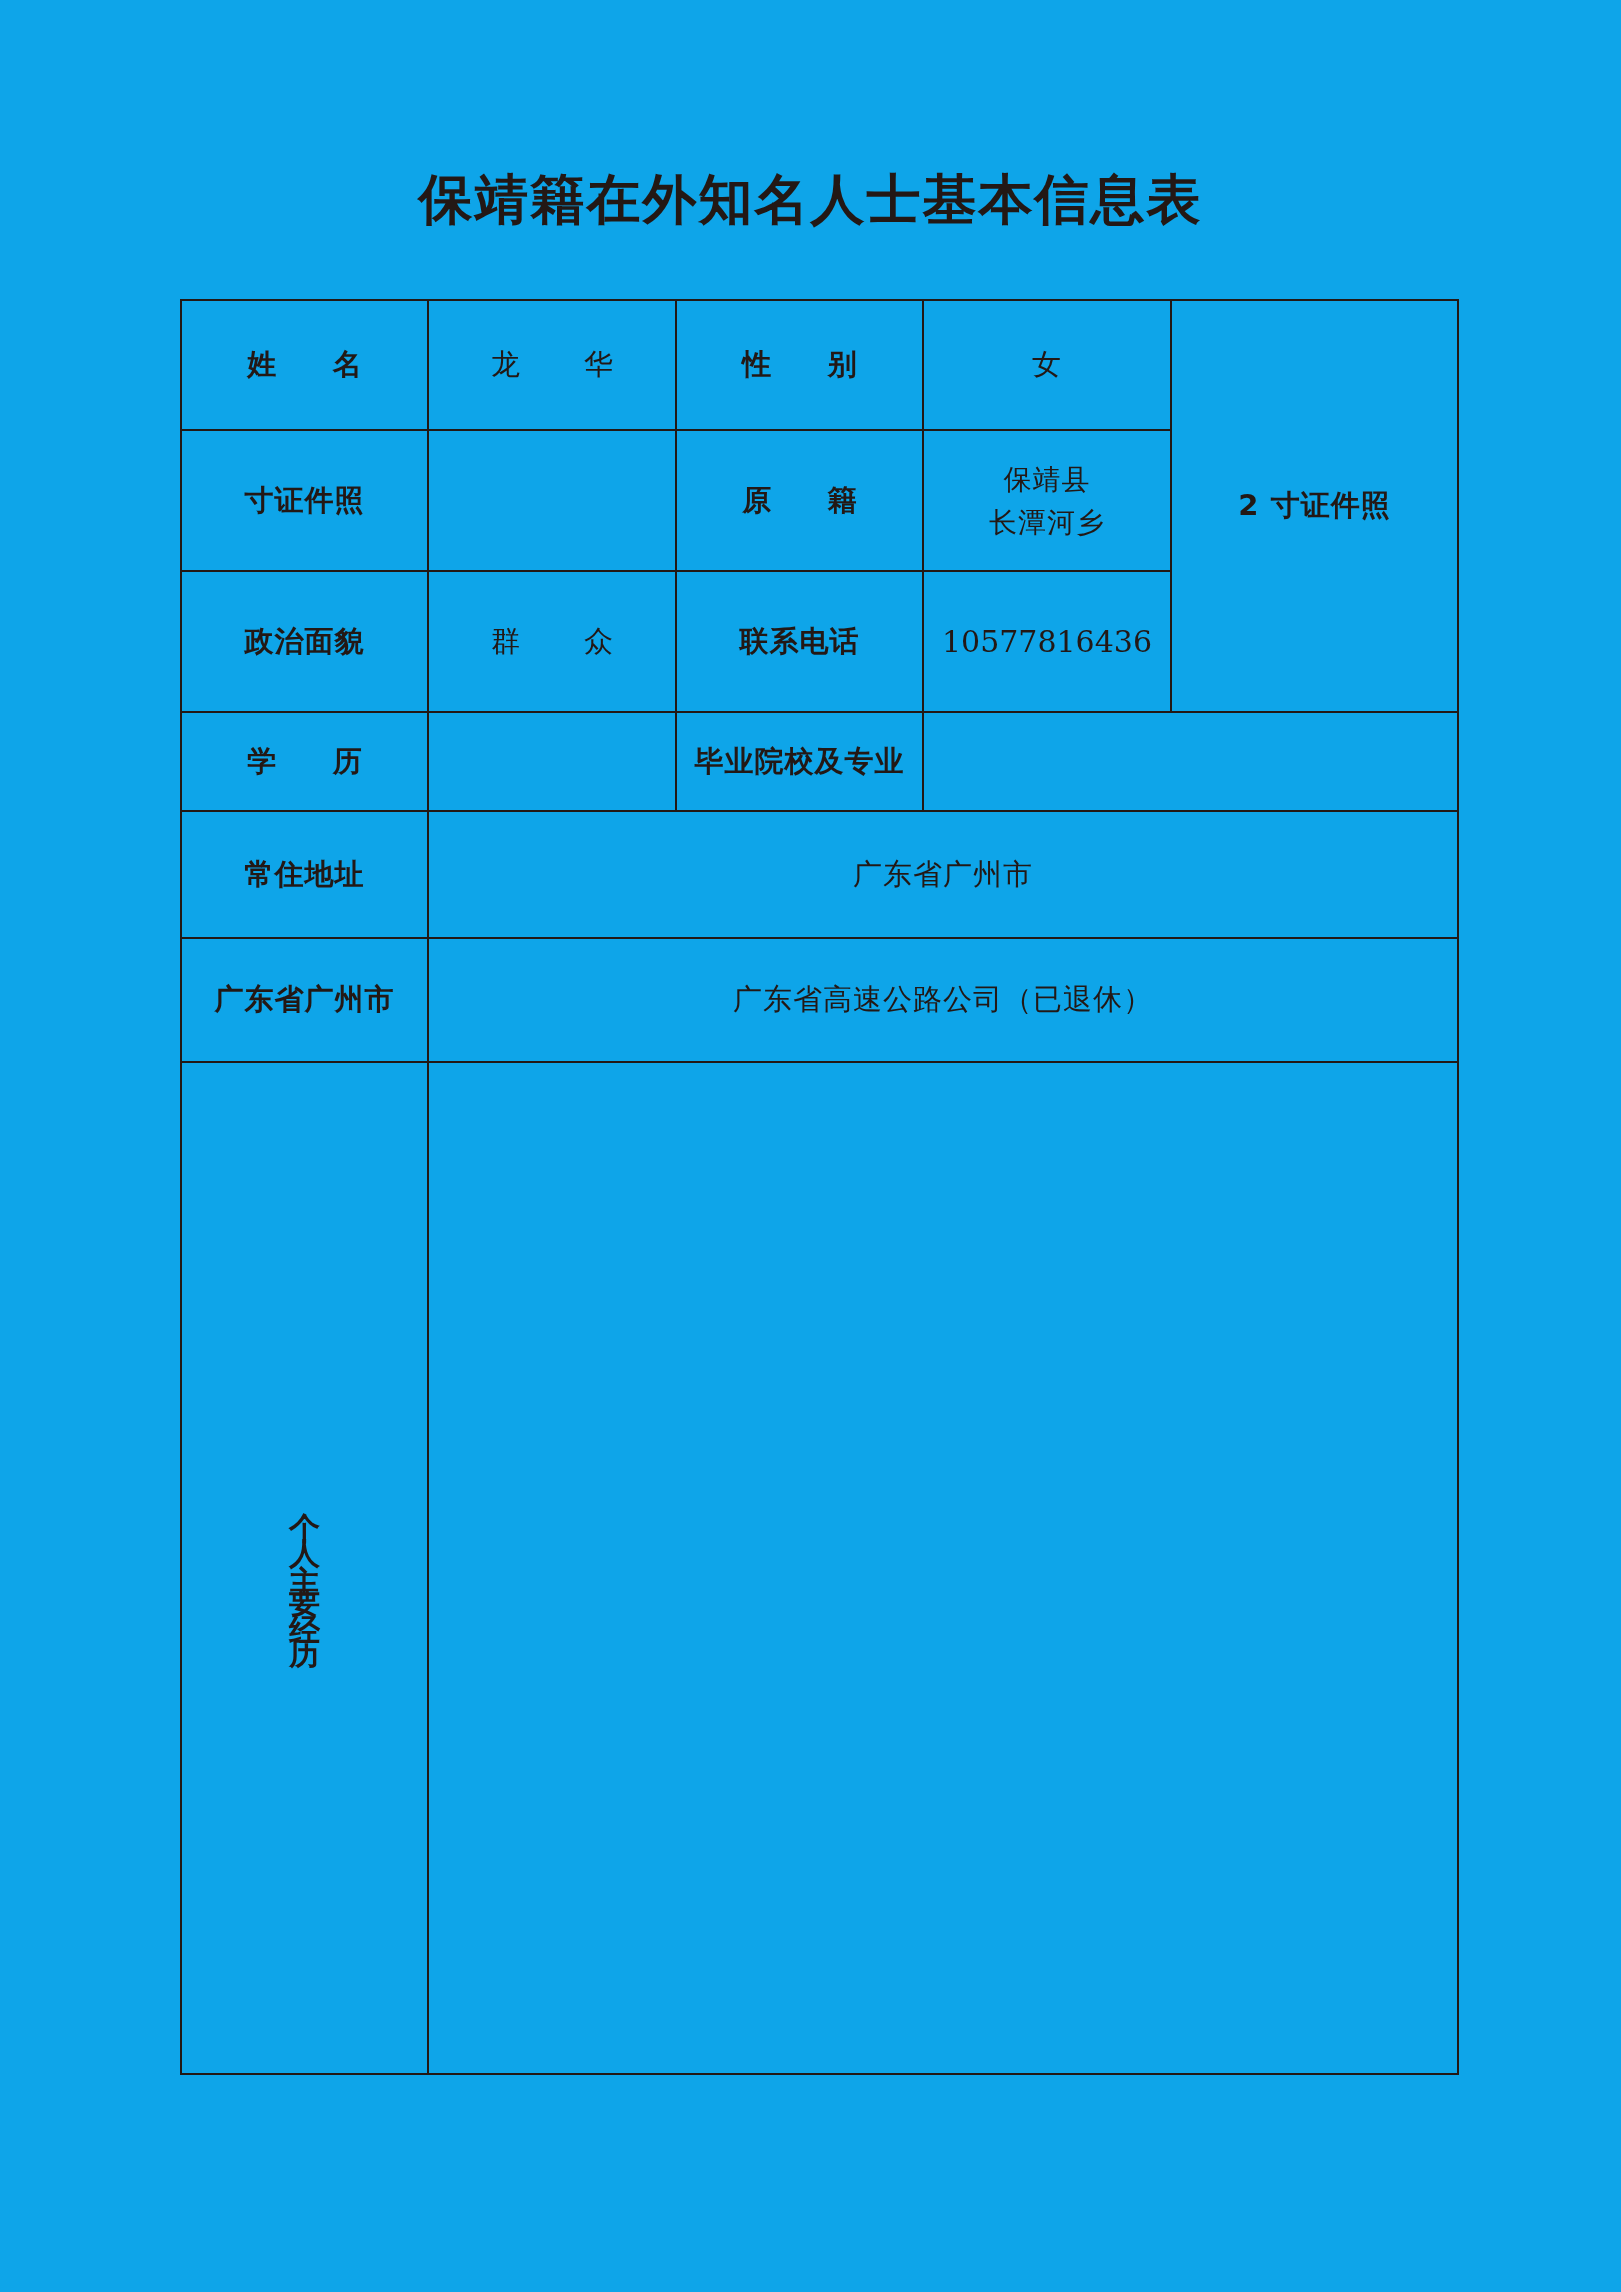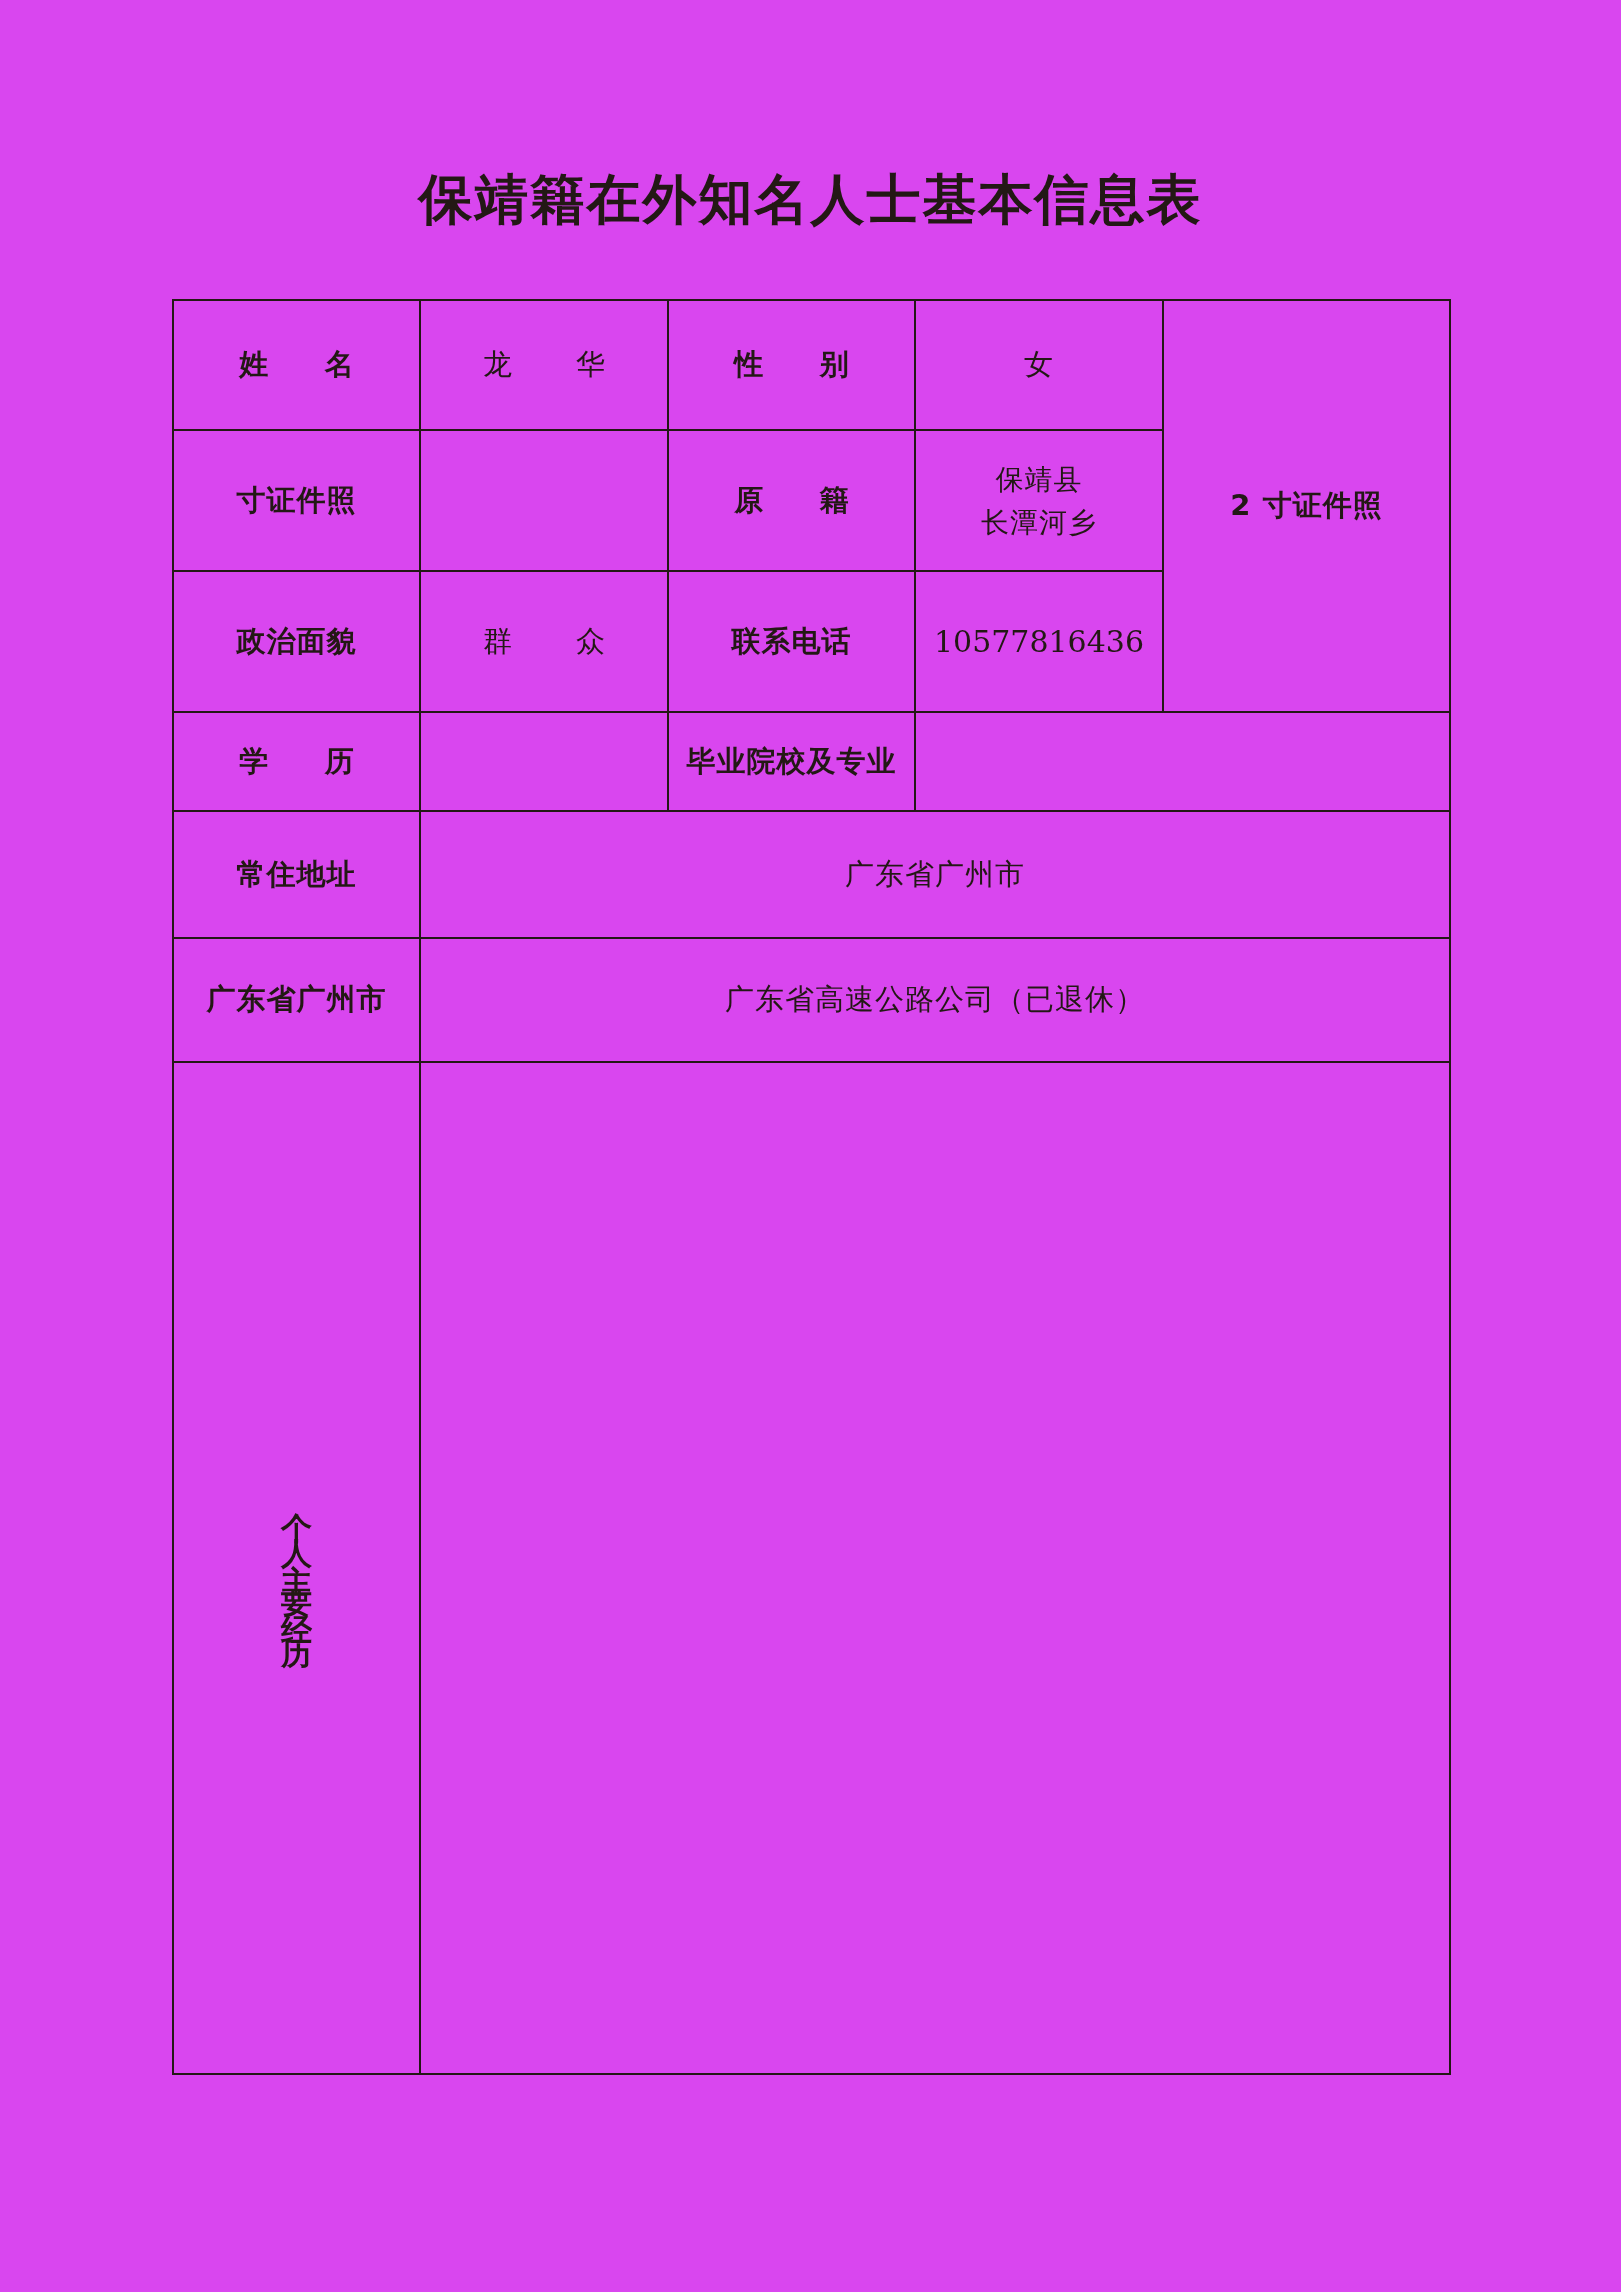--- a/index.html
+++ b/index.html
@@ -16,21 +16,21 @@
     position: relative;
     overflow: hidden;
   }
 
   .page {
     position: absolute;
     top: 0;
     left: 0;
     width: 1621px;
     height: 2293px;
-    background: #d946ef;
+    background: #0ea5e9;
   }
 
   
   .doc-title {
     position: absolute;
     left: 0;
     top: 165px;
     width: 1621px;
     text-align: center;
     font-family: "DejaVu Serif", "Liberation Serif", serif;
@@ -38,21 +38,21 @@
     font-size: 54px;
     letter-spacing: 2px;
     line-height: 69px;
     color: #231815;
     white-space: nowrap;
   }
 
   
   .form-table {
     position: absolute;
-    left: 172px;
+    left: 180px;
     top: 299px;
     width: 1277px;
     border-collapse: collapse;
     table-layout: fixed;
   }
   .form-table td {
     border: 2.9px solid #231815;
     padding: 0;
     text-align: center;
     vertical-align: middle;

